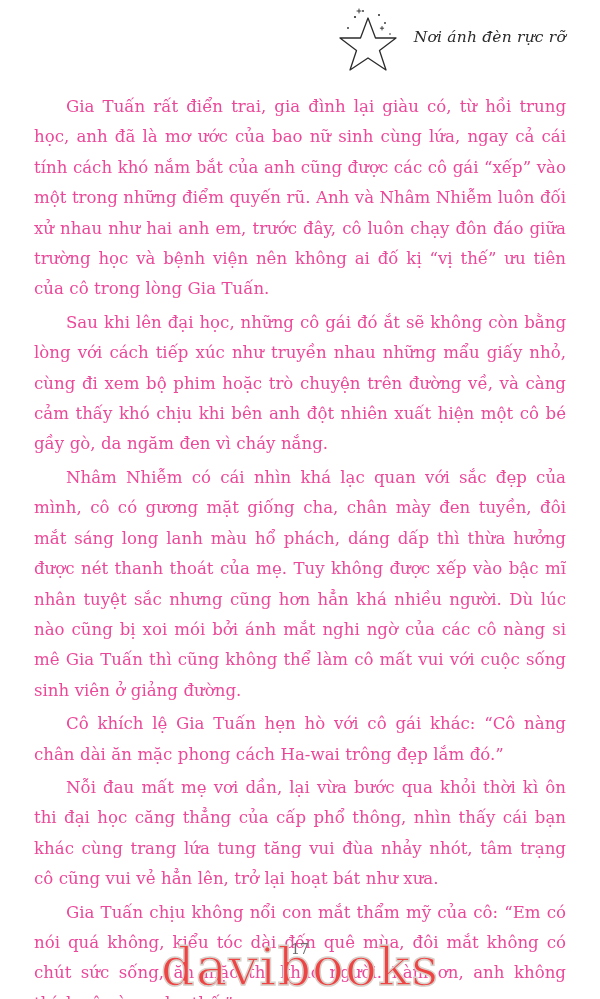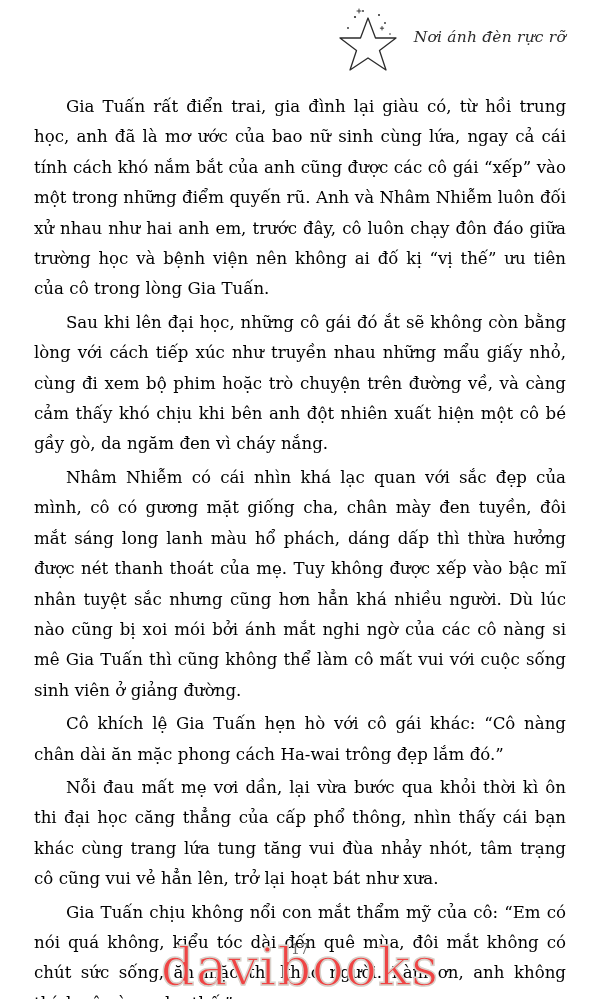--- a/index.html
+++ b/index.html
@@ -64,21 +64,21 @@
     left: 34px;
     width: 532px;
   }
   p.para {
     margin: 0 0 3px 0;
     text-indent: 32px;
     text-align: justify;
     font-size: 16.6px;
     line-height: 30.4px;
     font-family: "DejaVu Serif", serif;
-    color: #000000;
+    color: #ec4899;
     word-spacing: 0.2px;
   }
 
   
   .watermark {
     position: absolute;
     left: 0;
     right: 0;
     bottom: 6px;
     text-align: center;

